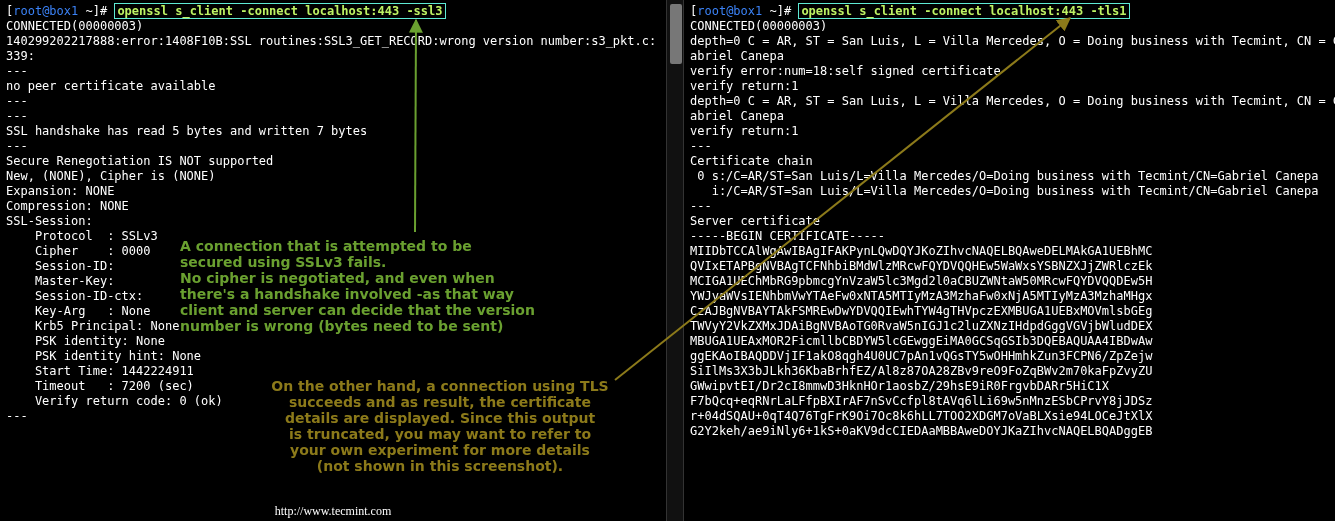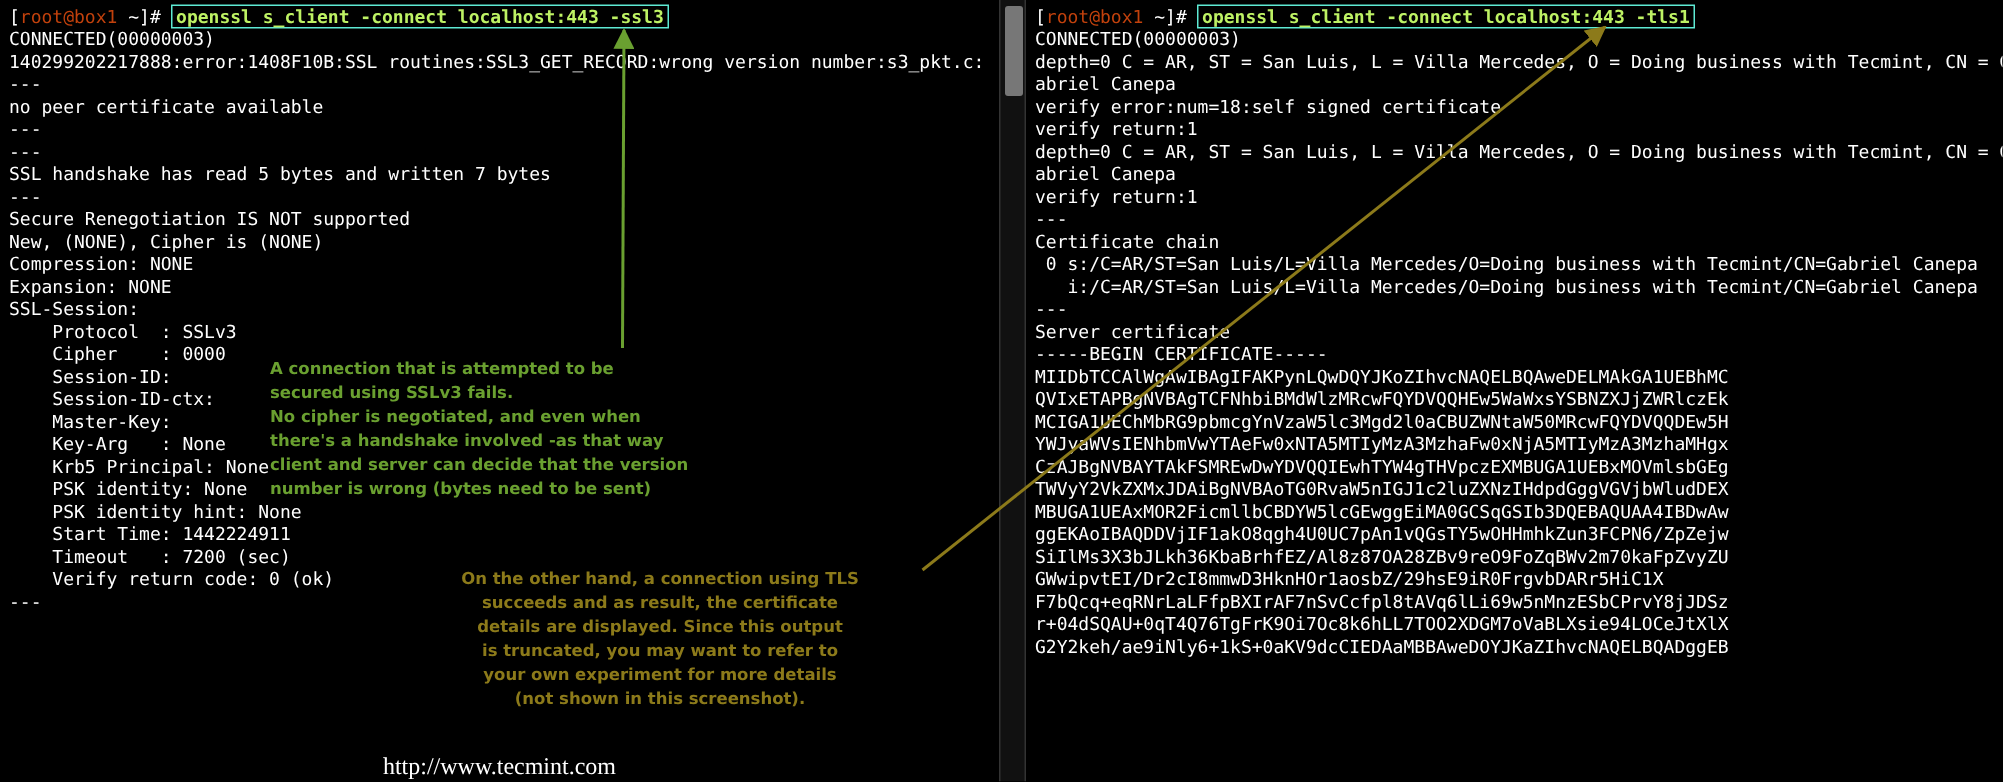--- a/index.html
+++ b/index.html
@@ -43,33 +43,33 @@
     box-sizing: border-box;
   }
   .scroll-thumb {
     position: absolute;
     left: 3px;
     width: 12px;
     background: #777;
     border-radius: 2px;
   }
   .line { white-space: pre; }
-  .prompt-root { color: #c2410c; margin-top: 28px; }
+  .prompt-root { color: #3b82f6; margin-top: 28px; }
   .prompt-punct { color: #fff; }
   .cmd-highlight {
     color: #bef264;
     border: 1px solid #5eead4;
     padding: 0 2px;
     font-weight: bold;
   }
   .annot {
     position: absolute;
     font-family: "DejaVu Sans", Arial, sans-serif;
     font-weight: bold;
-    font-size: 11px;
+    font-size: 14px;
     line-height: 16px;
     white-space: pre-line;
   }
   .annot-green { color: #6aa030; }
   .annot-olive { color: #8c7a1a; }
   svg.overlay {
     position: absolute;
     left: 0;
     top: 0;
     width: 1335px;
@@ -77,54 +77,55 @@
     pointer-events: none;
   }
   .footer {
     position: absolute;
     left: 0;
     bottom: 2px;
     width: 666px;
     text-align: center;
     color: #fff;
     font-family: Georgia, serif;
-    font-size: 16px;
+    font-size: 12px;
   }
   .cursor {
     display: inline-block;
     width: 7px;
     height: 12px;
     background: #fff;
     vertical-align: text-bottom;
   }
 </style>
 </head>
 <body>
 
 <div class="pane pane-left">
   <div class="line"><span class="prompt-punct">[</span><span class="prompt-root">root@box1</span><span class="prompt-punct"> ~]# </span><span class="cmd-highlight">openssl s_client -connect localhost:443 -ssl3</span></div>
   <div id="left-output">
       <div class="line">CONNECTED(00000003)</div>
       <div class="line">140299202217888:error:1408F10B:SSL routines:SSL3_GET_RECORD:wrong version number:s3_pkt.c:</div>
+      <div class="line">339:</div>
       <div class="line">---</div>
       <div class="line">no peer certificate available</div>
       <div class="line">---</div>
       <div class="line">---</div>
       <div class="line">SSL handshake has read 5 bytes and written 7 bytes</div>
       <div class="line">---</div>
       <div class="line">Secure Renegotiation IS NOT supported</div>
       <div class="line">New, (NONE), Cipher is (NONE)</div>
+      <div class="line">Expansion: NONE</div>
       <div class="line">Compression: NONE</div>
-      <div class="line">Expansion: NONE</div>
       <div class="line">SSL-Session:</div>
       <div class="line">    Protocol  : SSLv3</div>
       <div class="line">    Cipher    : 0000</div>
       <div class="line">    Session-ID:</div>
+      <div class="line">    Master-Key:</div>
       <div class="line">    Session-ID-ctx:</div>
-      <div class="line">    Master-Key:</div>
       <div class="line">    Key-Arg   : None</div>
       <div class="line">    Krb5 Principal: None</div>
       <div class="line">    PSK identity: None</div>
       <div class="line">    PSK identity hint: None</div>
       <div class="line">    Start Time: 1442224911</div>
       <div class="line">    Timeout   : 7200 (sec)</div>
       <div class="line">    Verify return code: 0 (ok)</div>
       <div class="line">---</div>
     </div>
 </div>

